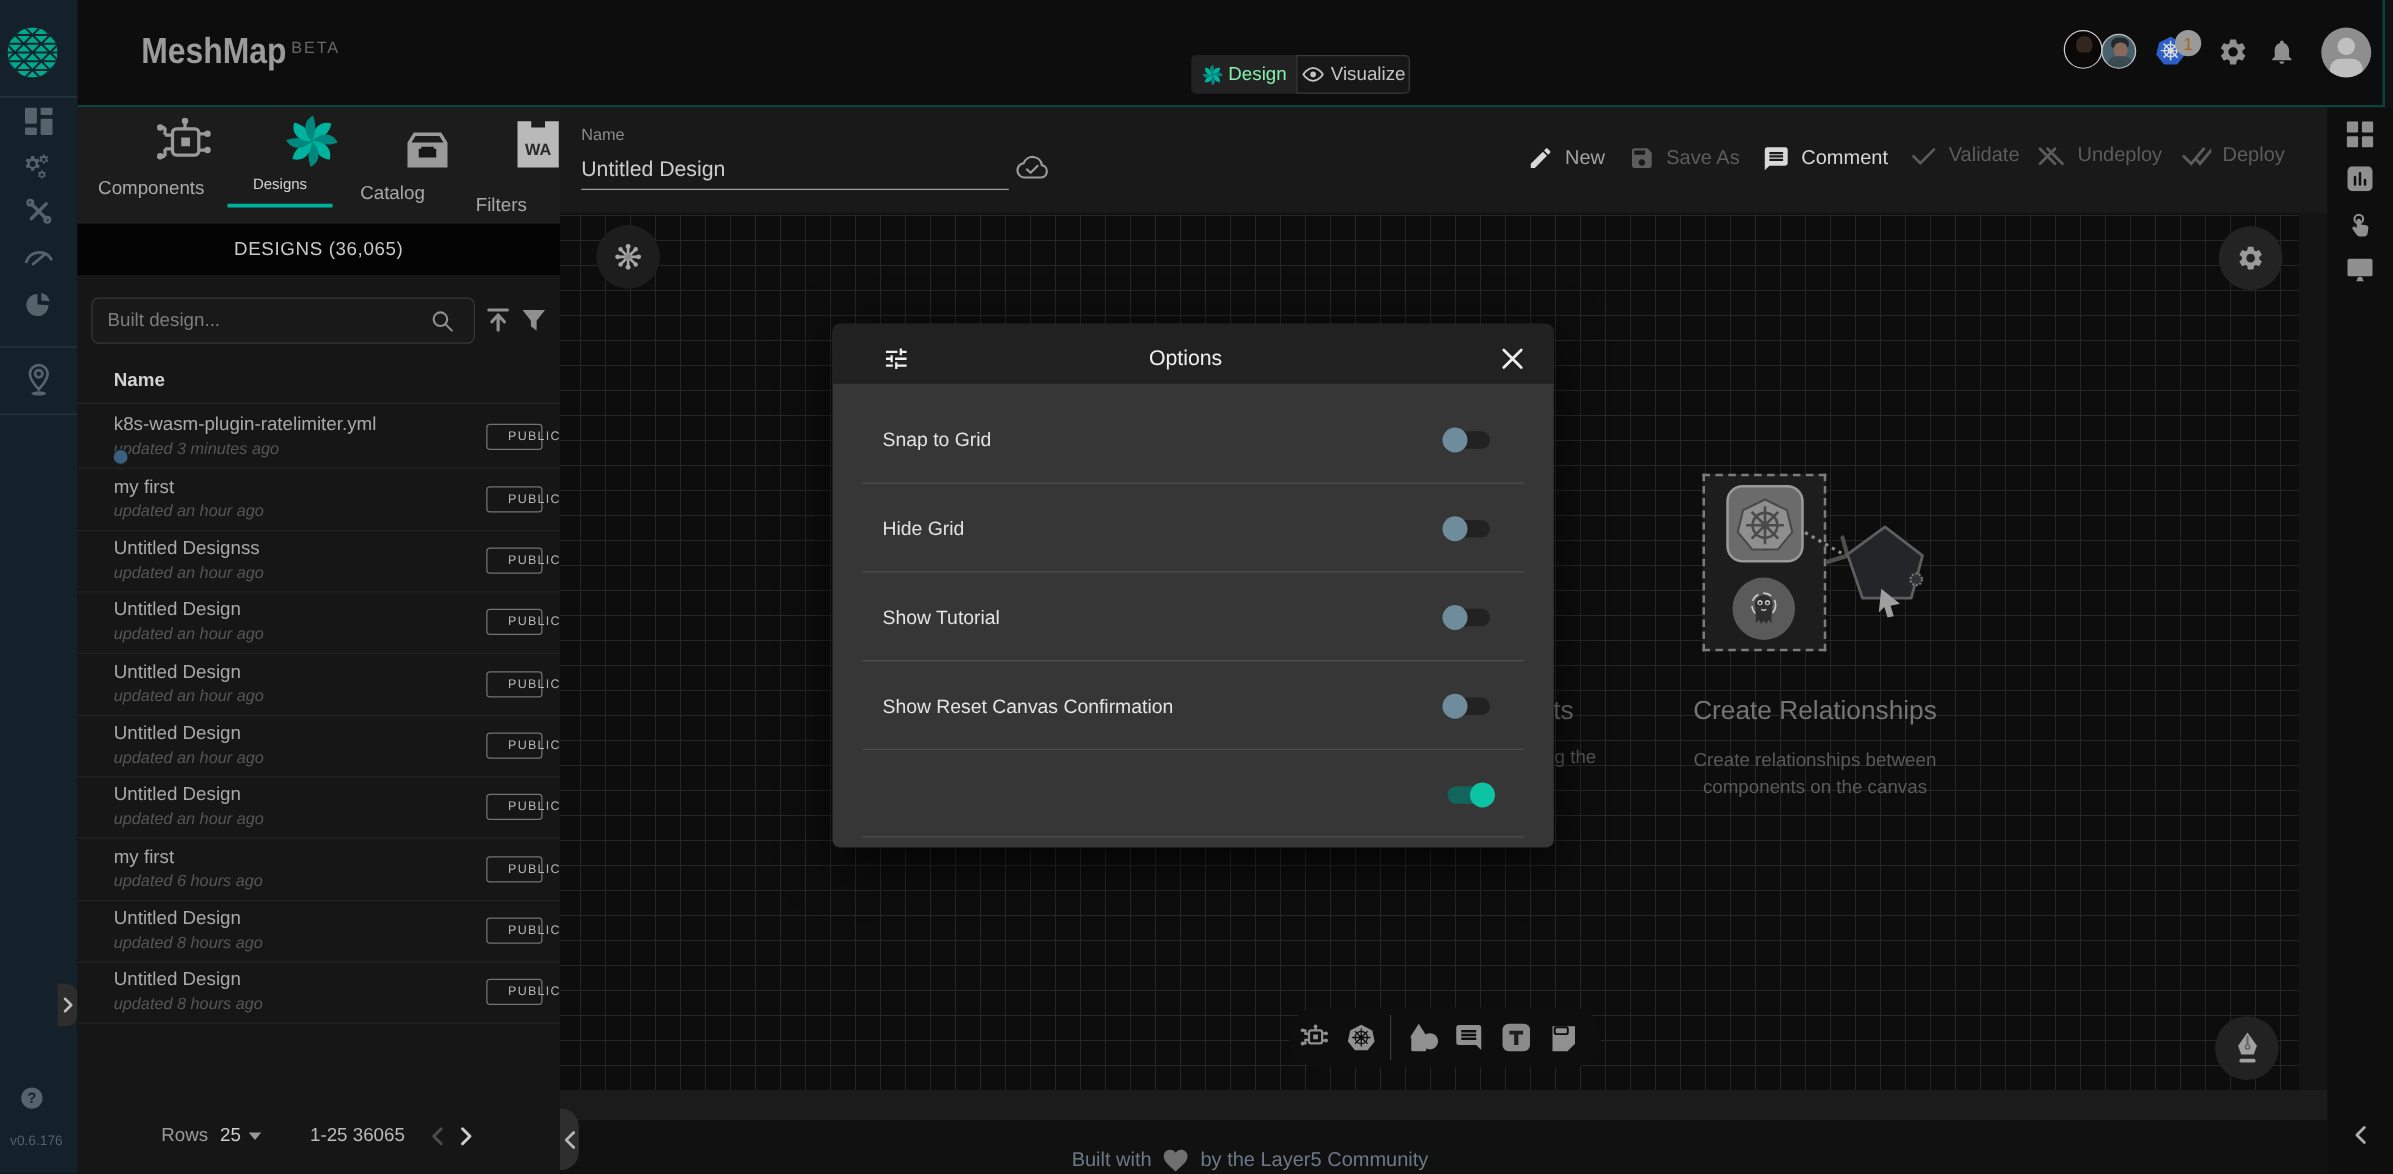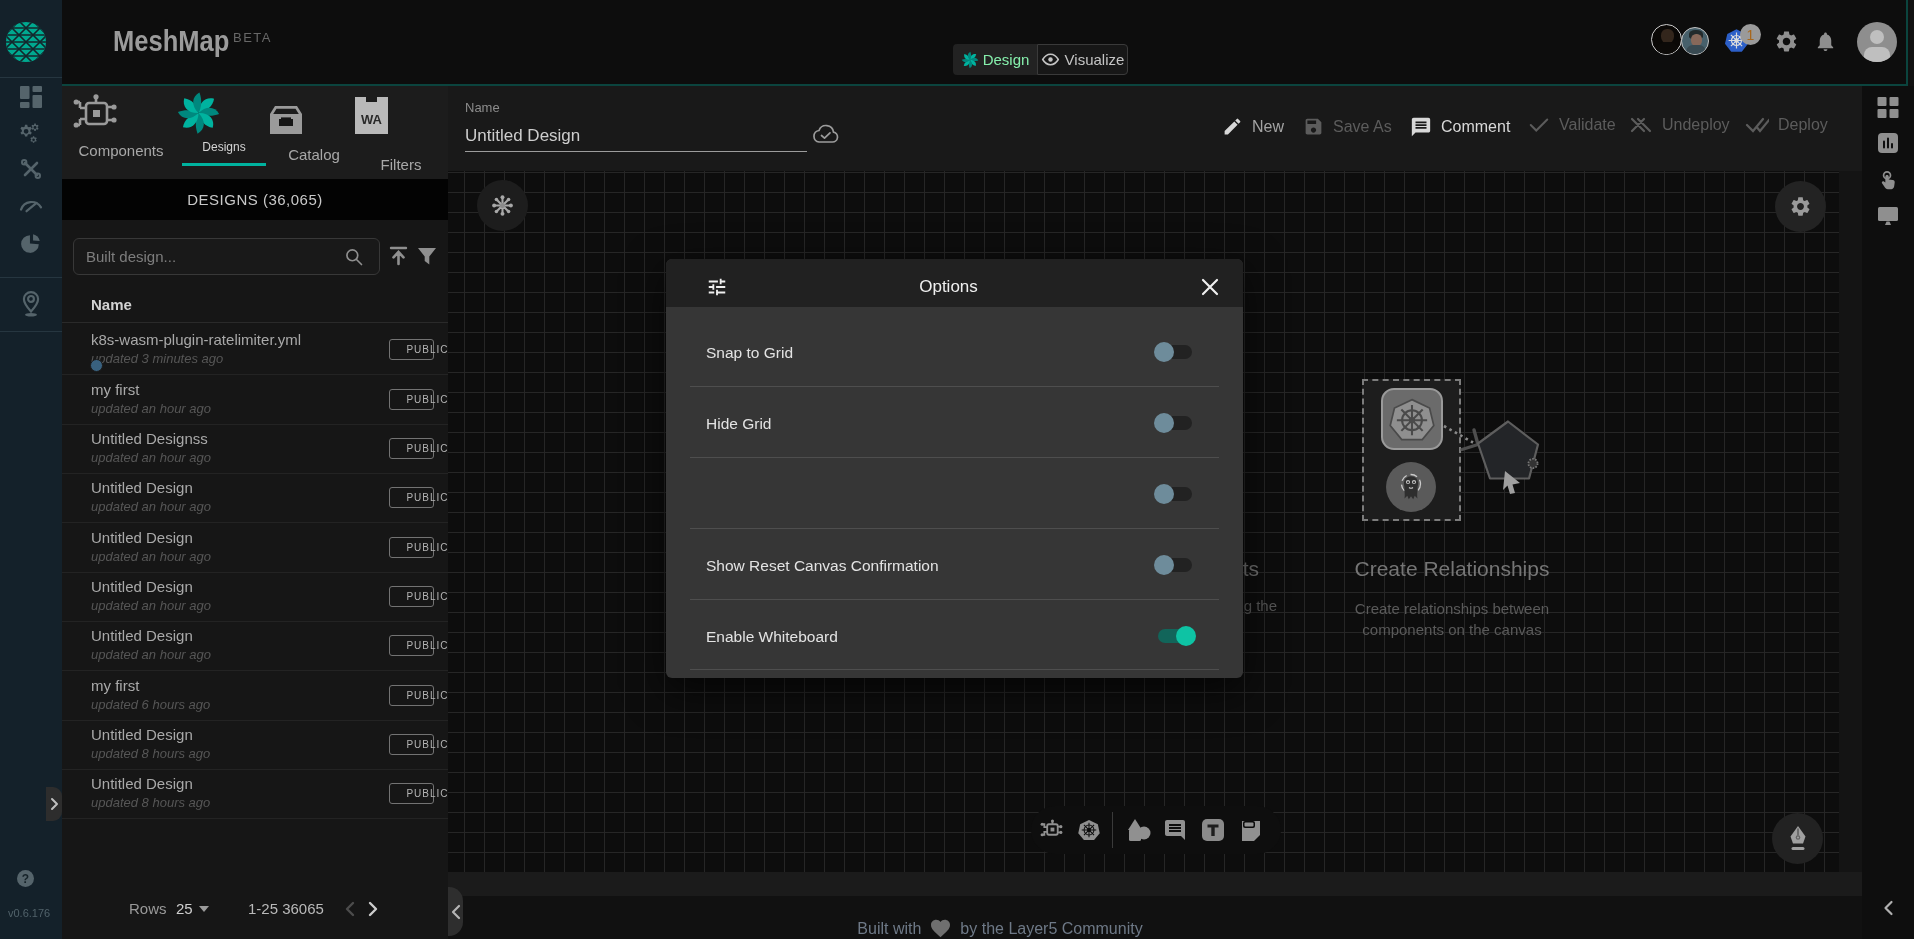--- a/index.html
+++ b/index.html
@@ -17,21 +17,21 @@
   
   #header { left:62px; top:0; width:1846px; height:86px; background:#0d0d0d;
     border-bottom:2px solid #0b443e; border-right:2px solid #0b443e; }
   #hdr-right-pad { left:1910px; top:0; width:4px; height:86px; background:#121212; }
   #brand { left:113px; top:25px; color:#9b9b9b; font-size:29px; font-weight:bold; white-space:nowrap;}
   #brand .mm { display:inline-block; transform:scaleX(0.88); transform-origin:0 0; }
 
   
   #lpanel { left:62px; top:86px; width:386px; height:853px; background:#161616; }
   .tab { top:90px; width:96px; text-align:center; color:#a8a8a8; font-size:15px; }
-  .tab .ic { height:46px; display:flex; align-items:flex-end; justify-content:flex-start; }
+  .tab .ic { height:46px; display:flex; align-items:flex-end; justify-content:flex-end; }
   #designs-bar { left:62px; top:179px; width:386px; height:41px; background:#030303;
      color:#c9c9c9; font-size:15px; letter-spacing:0.5px; display:flex; align-items:center; justify-content:center;}
   #searchbox { left:73px; top:238px; width:307px; height:37px; border:1px solid #383838;
      border-radius:6px; background:#191919; color:#7d7d7d; font-size:15px;
      display:flex; align-items:center; padding:0 12px; }
   .lrow { left:62px; width:386px; height:50px; border-bottom:1px solid #232323; }
   .lrow .nm { position:absolute; left:29px; top:6px; font-size:15px; color:#a9a9a9; }
   .lrow .up { position:absolute; left:29px; top:26px; font-size:13px; font-style:italic; color:#565656; }
   .lrow .chip { position:absolute; right:14px; top:14px; width:45px; height:21px; border:1px solid #737373;
      border-radius:3px; color:#b5b5b5; font-size:10px; letter-spacing:1px;
@@ -576,22 +576,22 @@
   <div class="abs" id="modal-title">Options</div>
   <svg class="abs" style="left:706px;top:276px" width="22" height="22" viewBox="0 0 24 24">
     <path fill="#efefef" d="M3 17v2h6v-2H3zM3 5v2h10V5H3zm10 16v-2h8v-2h-8v-2h-2v6h2zM7 9v2H3v2h4v2h2V9H7zm14 4v-2H11v2h10zm-6-4h2V7h4V5h-4V3h-2v6z"></path>
   </svg>
   <svg class="abs" style="left:1201px;top:278px" width="18" height="18" viewBox="0 0 18 18">
     <path d="M2 2 L16 16 M16 2 L2 16" stroke="#efefef" stroke-width="2.2" stroke-linecap="round"></path>
   </svg>
 
   <div class="abs mrow" style="top:344px">Snap to Grid</div>
   <div class="abs mrow" style="top:415px">Hide Grid</div>
+  <div class="abs mrow" style="top:486px">Show Tutorial</div>
   <div class="abs mrow" style="top:557px">Show Reset Canvas Confirmation</div>
-  <div class="abs mrow" style="top:628px">Enable Whiteboard</div>
 
   <div class="abs mdiv" style="top:386px"></div>
   <div class="abs mdiv" style="top:457px"></div>
   <div class="abs mdiv" style="top:528px"></div>
   <div class="abs mdiv" style="top:599px"></div>
   <div class="abs mdiv" style="top:669px"></div>
 
   <div class="abs sw-track" style="left:1156px;top:345px;background:#222222">
       <div class="sw-thumb" style="left:-2px;background:#6e8c9b"></div>
     </div>

